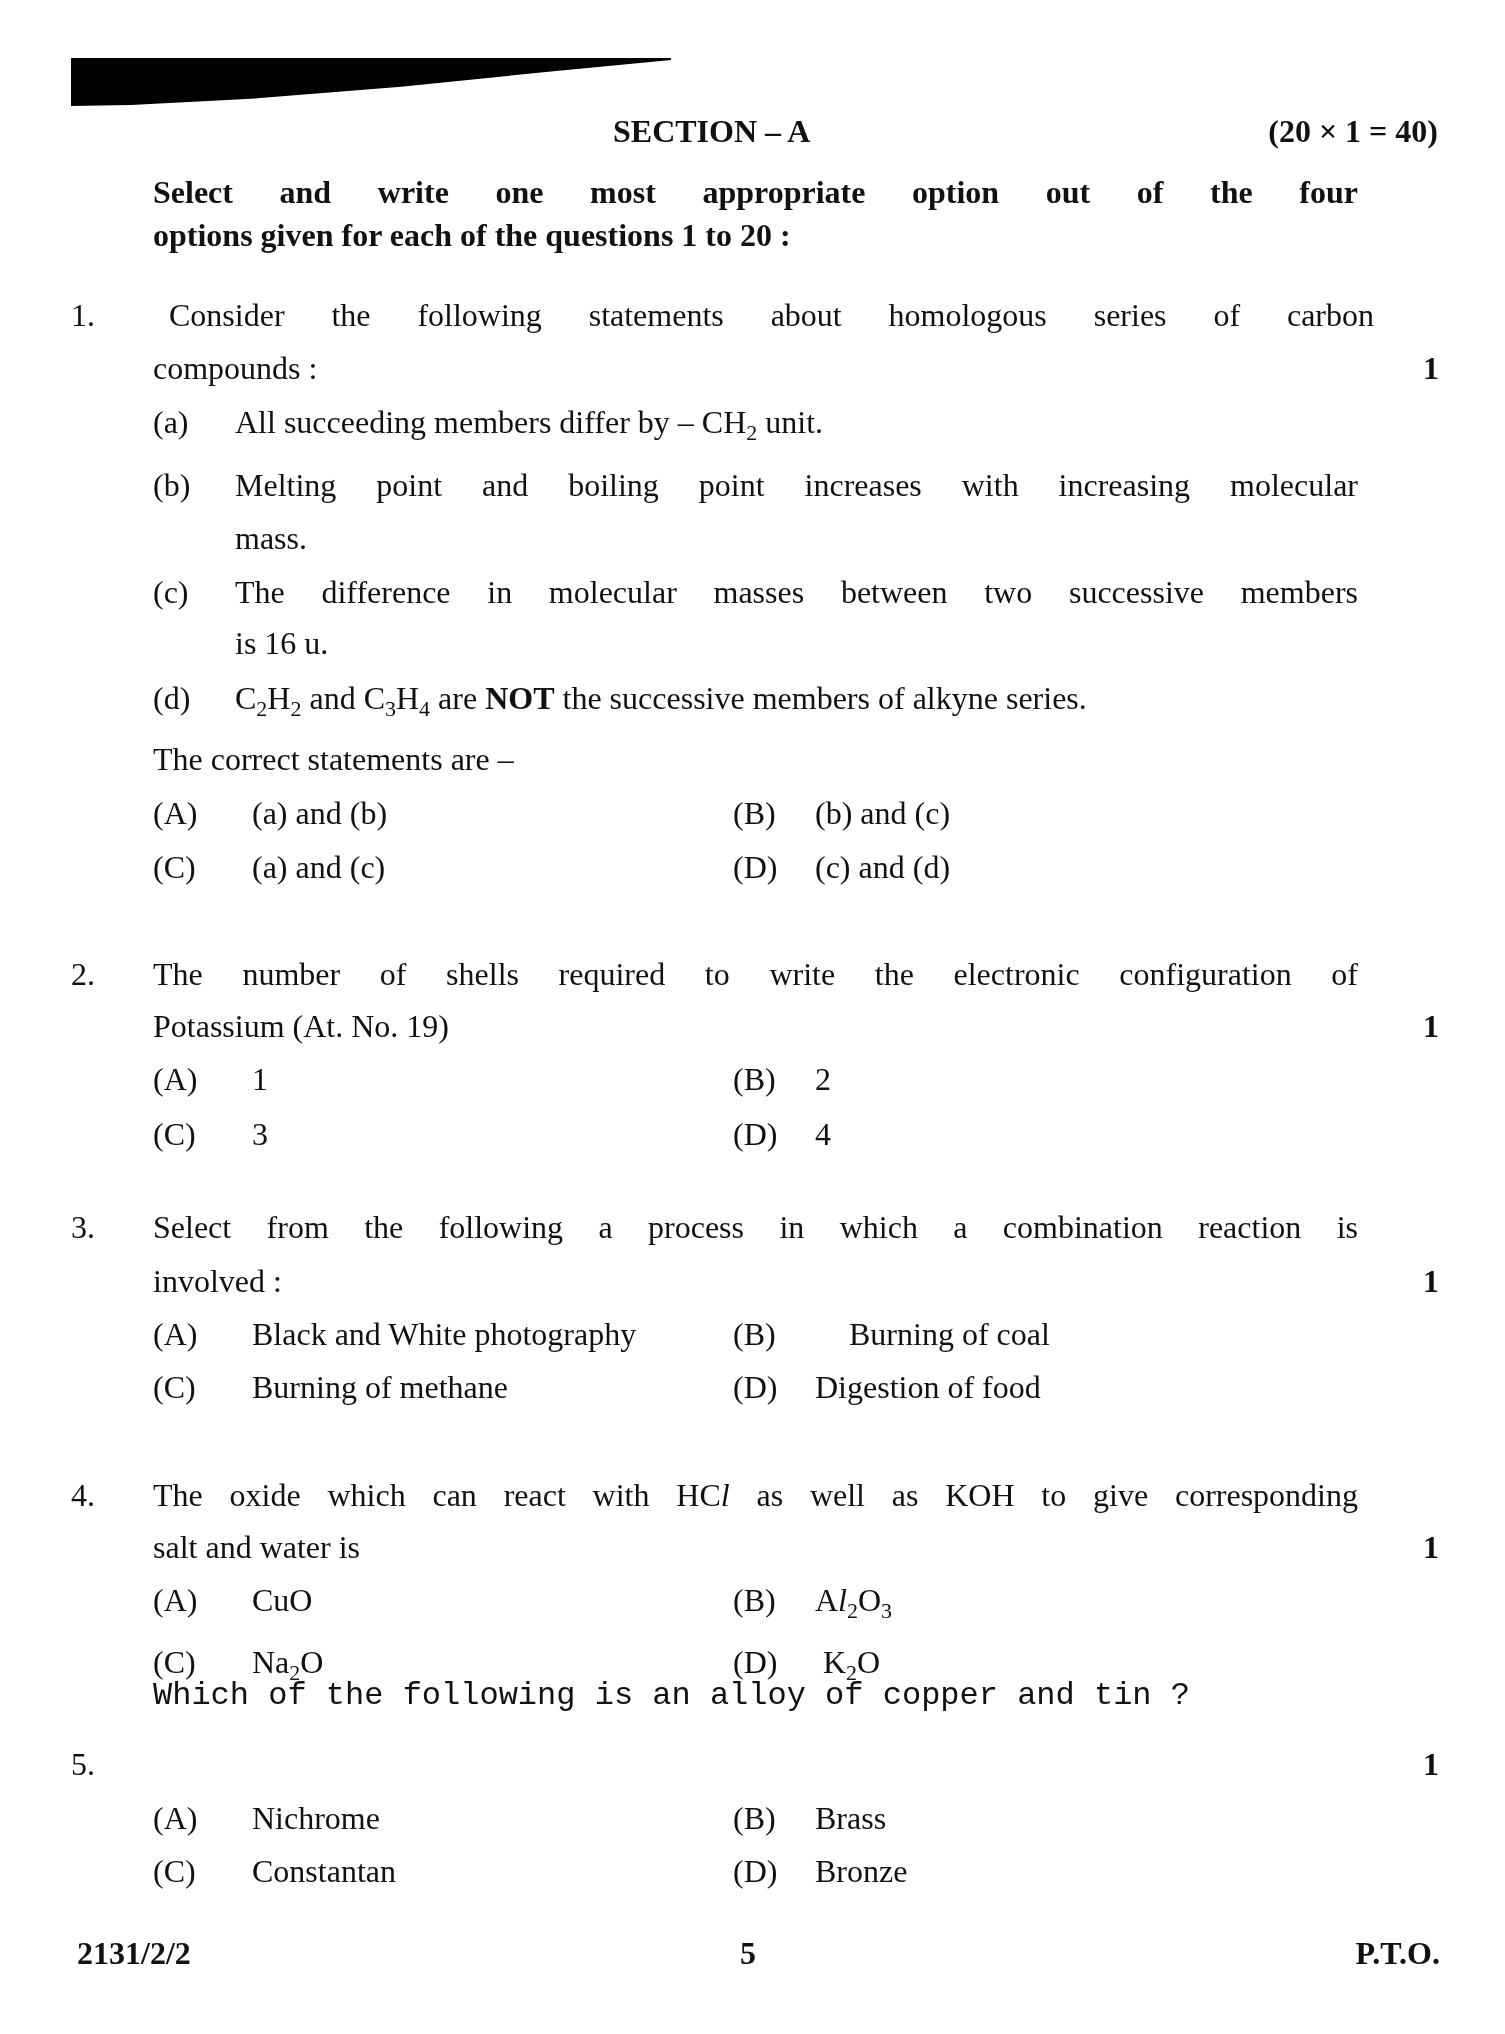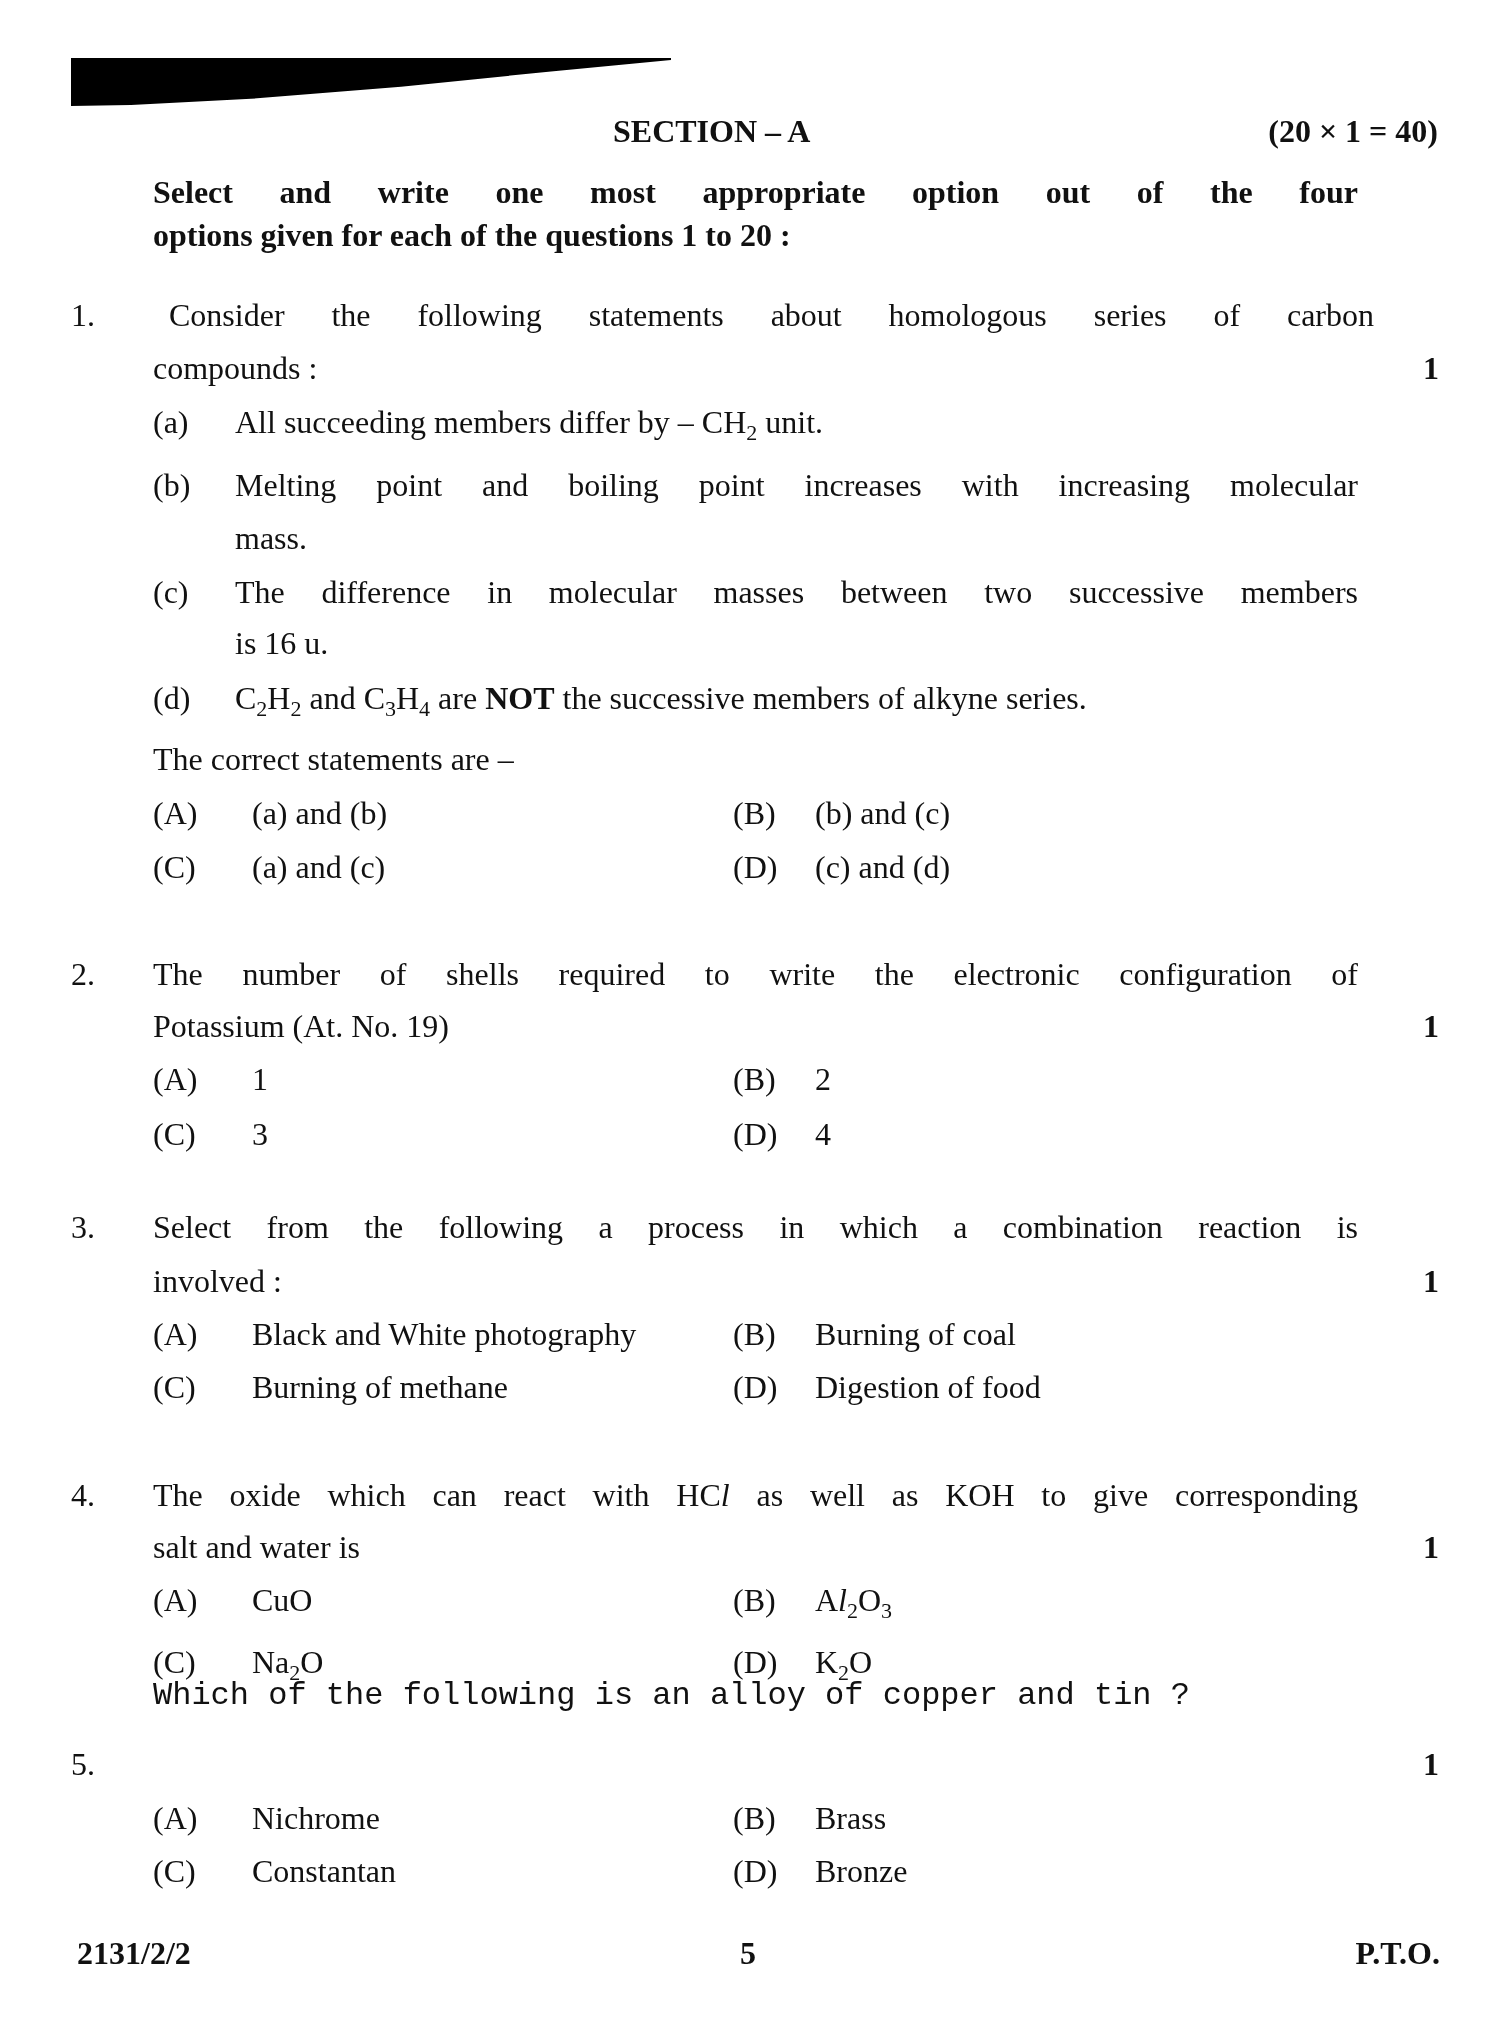--- a/index.html
+++ b/index.html
@@ -80,40 +80,40 @@
 </div>
 
 <div>
   <div class="line num" style="top:1207px;">3.</div>
   <div class="line txt just" style="top:1207px; width:1205px;">Select from the following a process in which a combination reaction is</div>
   <div class="line txt" style="top:1261px;">involved :</div>
   <div class="line mark" style="top:1261px;">1</div>
   <div class="line optlabL" style="top:1314px;">(A)</div>
   <div class="line opttxtL" style="top:1314px;">Black and White photography</div>
   <div class="line optlabR" style="top:1314px;">(B)</div>
-  <div class="line opttxtR" style="top:1314px;">Burning of coal</div>
+  <div class="line opttxtR" style="top:1314px;margin-left:34px;">Burning of coal</div>
   <div class="line optlabL" style="top:1367px;">(C)</div>
   <div class="line opttxtL" style="top:1367px;">Burning of methane</div>
   <div class="line optlabR" style="top:1367px;">(D)</div>
   <div class="line opttxtR" style="top:1367px;">Digestion of food</div>
 </div>
 
 <div>
   <div class="line num" style="top:1475px;">4.</div>
   <div class="line txt just" style="top:1475px; width:1205px;"><span>The oxide which can react with HC</span><i class="ell">l</i><span> as well as KOH to give corresponding</span></div>
   <div class="line txt" style="top:1527px;">salt and water is</div>
   <div class="line mark" style="top:1527px;">1</div>
   <div class="line optlabL" style="top:1580px;">(A)</div>
   <div class="line opttxtL" style="top:1580px;">CuO</div>
   <div class="line optlabR" style="top:1580px;">(B)</div>
   <div class="line opttxtR" style="top:1580px;"><span>A</span><i class="ell">l</i><sub>2</sub><span>O</span><sub>3</sub></div>
   <div class="line optlabL" style="top:1642px;">(C)</div>
   <div class="line opttxtL" style="top:1642px;"><span>Na</span><sub>2</sub><span>O</span></div>
   <div class="line optlabR" style="top:1642px;">(D)</div>
-  <div class="line opttxtR" style="top:1642px;"><span>K</span><sub>2</sub><span>O</span></div>
+  <div class="line opttxtR" style="top:1642px;margin-left:8px;"><span>K</span><sub>2</sub><span>O</span></div>
 </div>
 
 <div>
   <div class="line num" style="top:1744px;">5.</div>
   <div class="line txt" style="top:1676px;font-family:Liberation Mono, monospace;">Which of the following is an alloy of copper and tin ?</div>
   <div class="line mark" style="top:1744px;">1</div>
   <div class="line optlabL" style="top:1798px;">(A)</div>
   <div class="line opttxtL" style="top:1798px;">Nichrome</div>
   <div class="line optlabR" style="top:1798px;">(B)</div>
   <div class="line opttxtR" style="top:1798px;">Brass</div>

